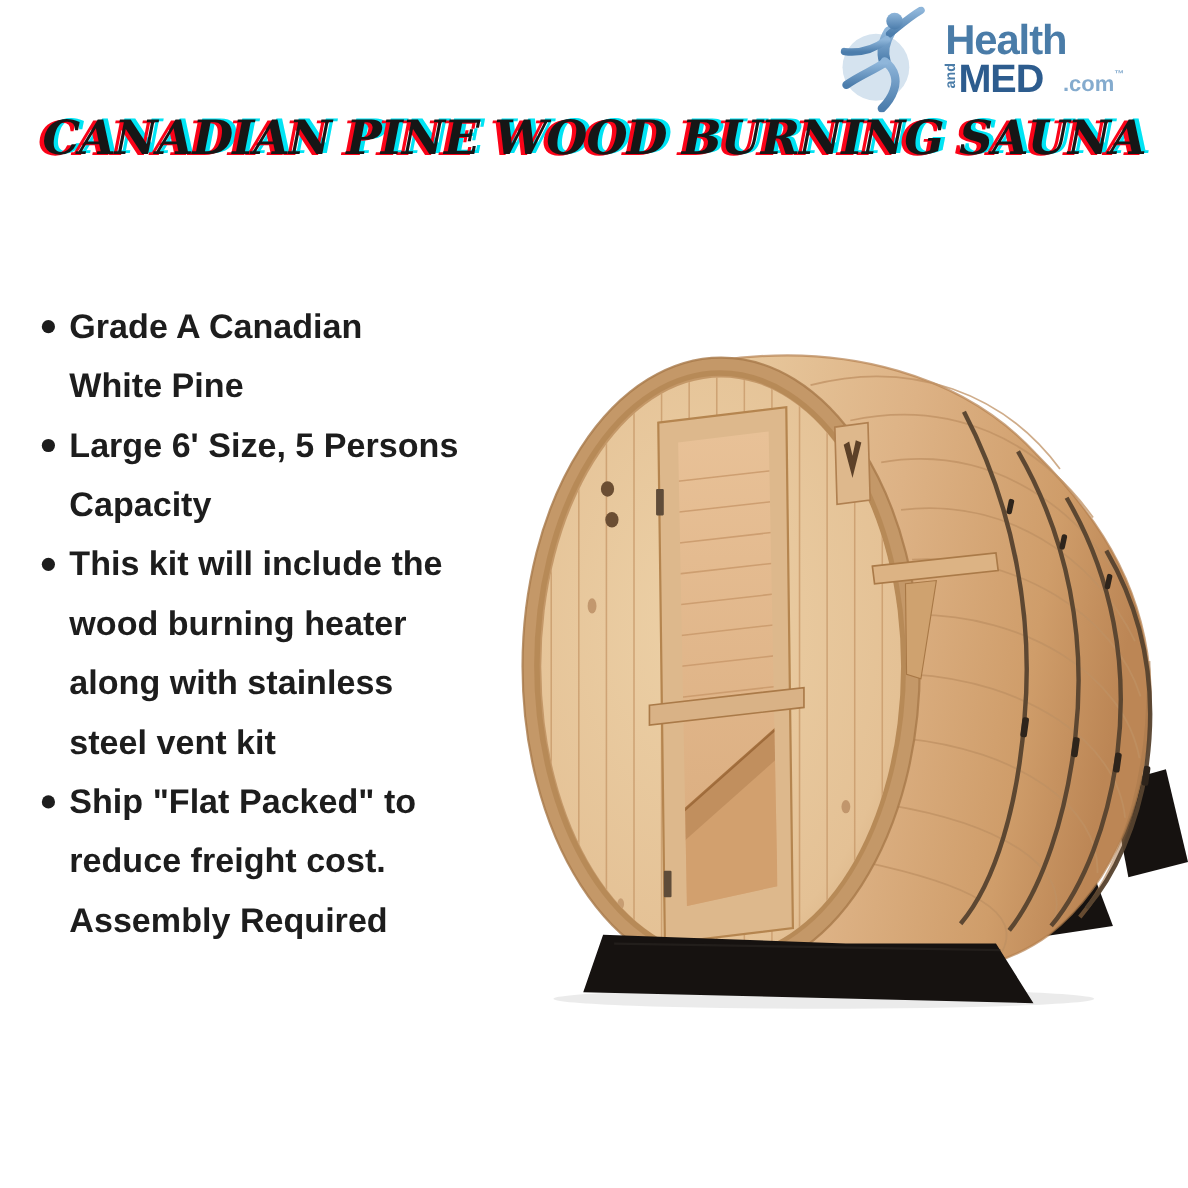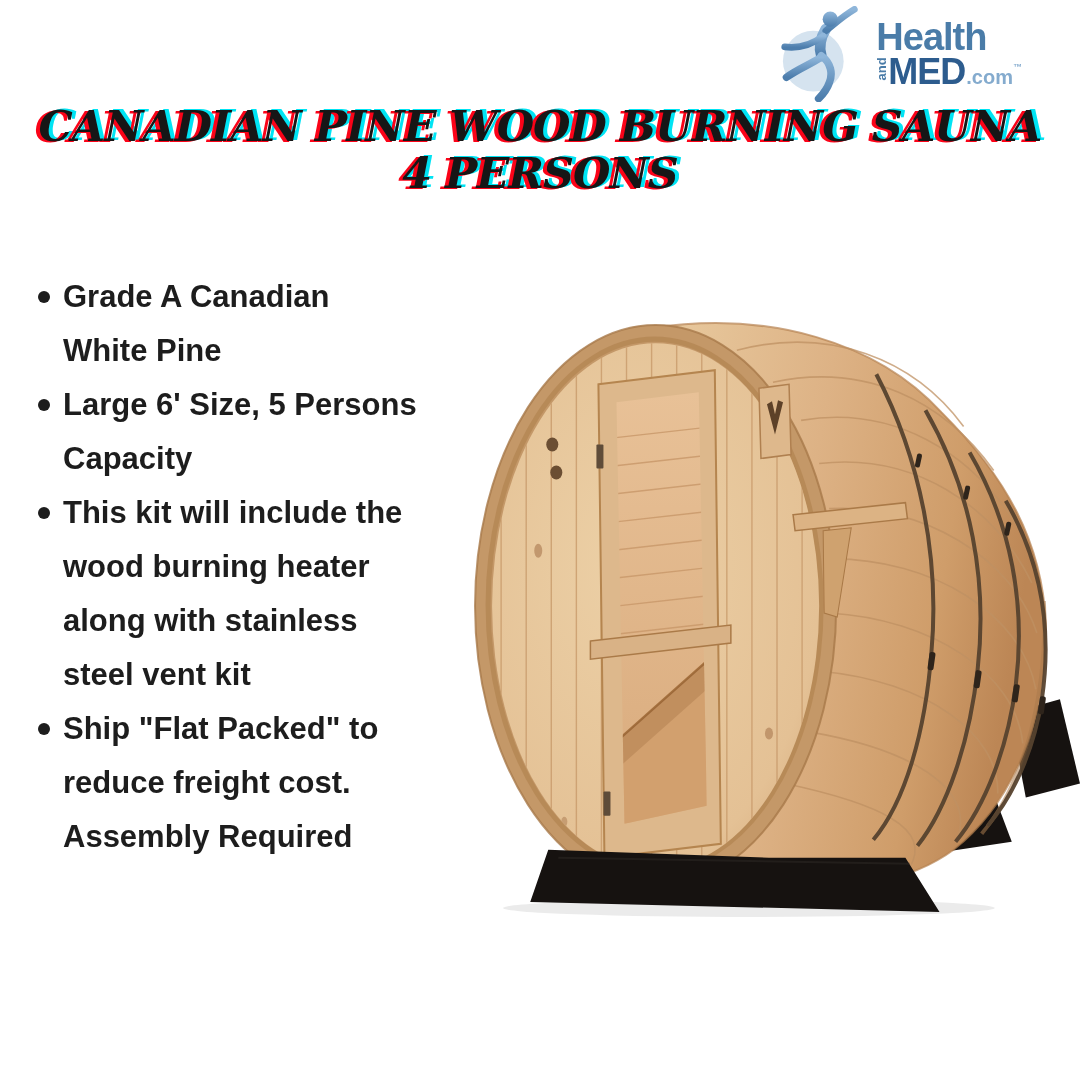--- a/index.html
+++ b/index.html
@@ -14,21 +14,21 @@
 
   
   .logo{position:absolute;top:6px;right:58px;display:flex;align-items:center}
   .logo-figure{width:100px;height:96px;flex:0 0 auto;margin-right:2px}
   .logo-text{display:flex;flex-direction:column;line-height:1}
   .logo-health{font-weight:bold;font-size:38px;color:var(--logo-health-blue);letter-spacing:-1px}
   .logo-row2{display:flex;align-items:flex-end;margin-top:-2px}
   .logo-and{display:inline-block;font-weight:bold;font-size:13px;color:var(--logo-health-blue);
     transform:rotate(-90deg);transform-origin:center;width:14px;margin-left:-2px;margin-bottom:10px}
   .logo-med{font-weight:bold;font-size:36px;color:var(--logo-med-blue);letter-spacing:-1px}
-  .logo-com{font-weight:bold;font-size:20px;color:var(--logo-light-blue);margin:0 0 3px 1px}
+  .logo-com{font-weight:bold;font-size:20px;color:var(--logo-light-blue);margin:0 0 3px 18px}
   .logo-tm{font-weight:bold;font-size:9px;color:var(--logo-light-blue);margin-bottom:18px}
 
   
   .title{position:absolute;top:103px;left:0;right:0;text-align:center;
     font-family:"DejaVu Serif",serif;font-style:italic;font-weight:bold;
     font-size:43px;line-height:47px;letter-spacing:-1px;color:var(--title-text);
     text-shadow:-4px 1px 0 var(--title-shadow-red),4px -1px 0 var(--title-shadow-cyan)}
   .title-line{white-space:nowrap}
 
   
@@ -72,21 +72,20 @@
         <span class="logo-and">and</span>
         <span class="logo-med">MED</span>
         <span class="logo-com">.com</span>
         <span class="logo-tm">™</span>
       </div>
     </div>
   </div>
 
   <div class="title">
     <div class="title-line">CANADIAN PINE WOOD BURNING SAUNA</div>
-    <div class="title-line">4 PERSONS</div>
   </div>
 
   <ul class="features">
     <li class="feature-item">Grade A Canadian
 White Pine</li>
     <li class="feature-item">Large 6' Size, 5 Persons
 Capacity</li>
     <li class="feature-item">This kit will include the
 wood burning heater
 along with stainless

